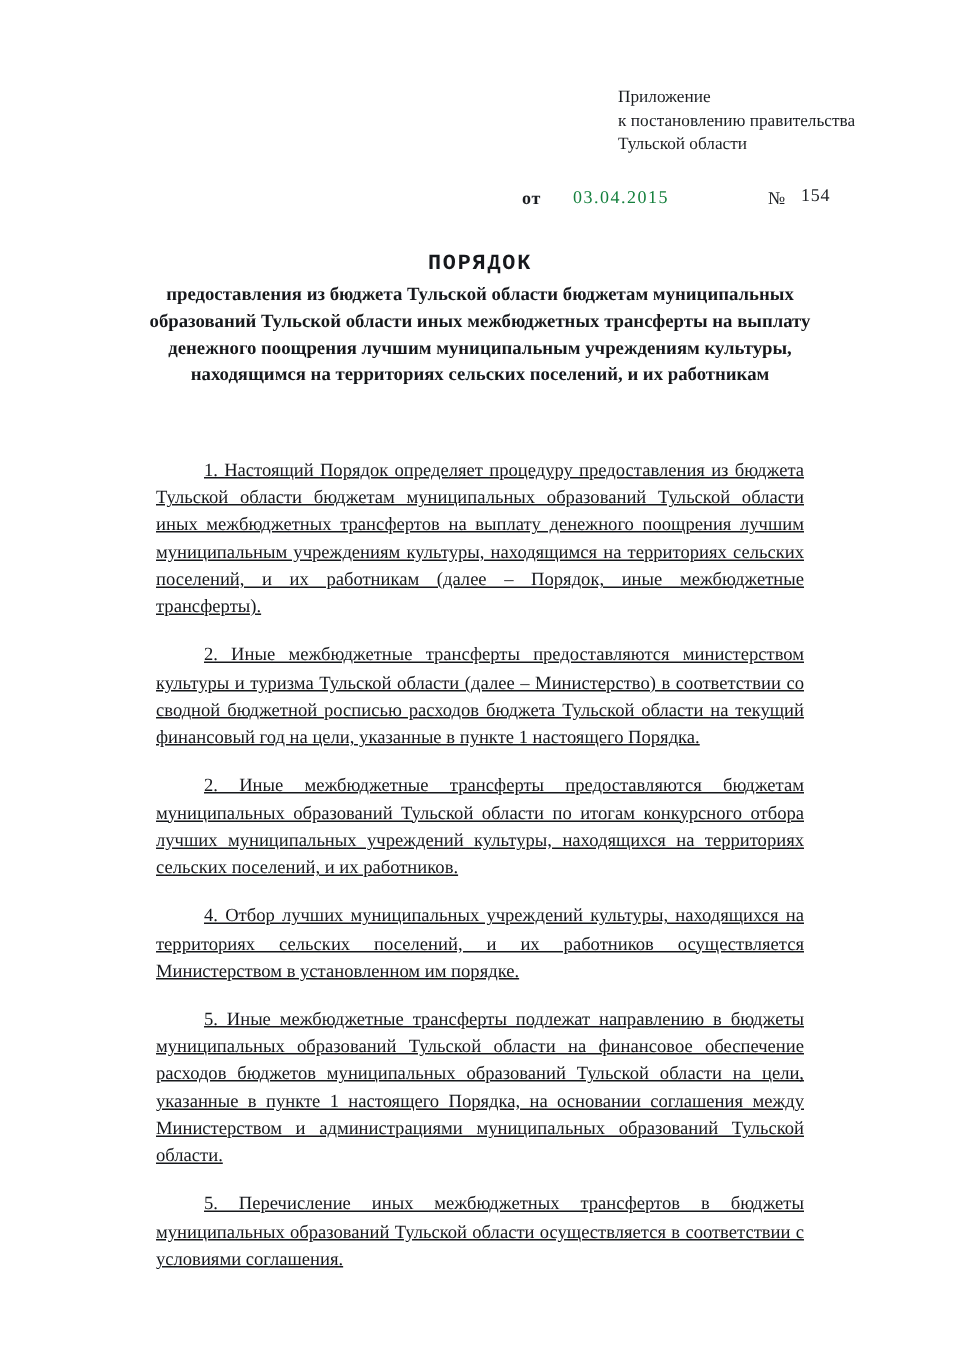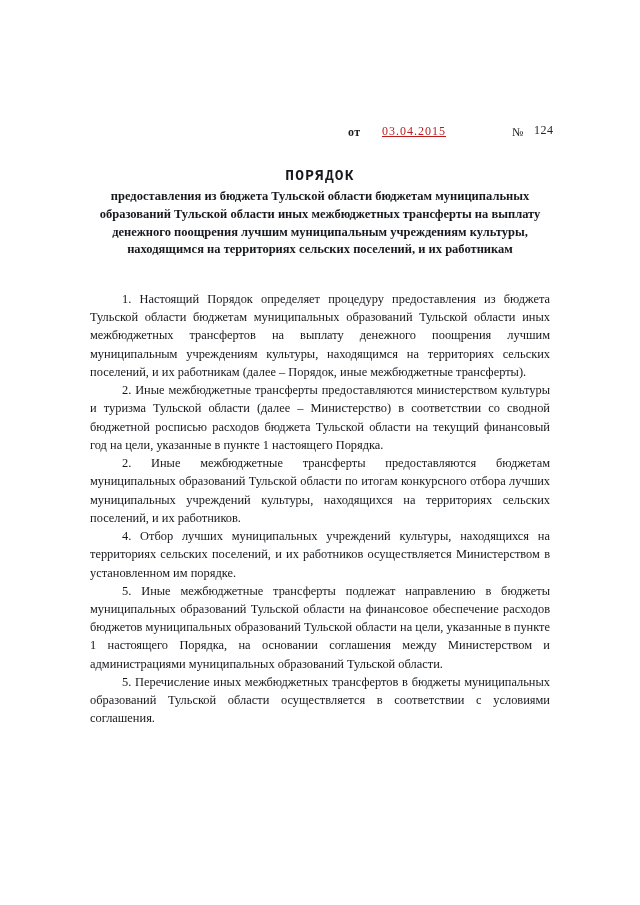--- a/index.html
+++ b/index.html
@@ -41,22 +41,21 @@
     position: absolute;
     left: 0;
     top: 0;
     font-weight: bold;
   }
   .date-line .date-val {
     position: absolute;
     left: 34px;
     top: -1px;
     letter-spacing: 1px;
-    color: #b91c1c;
-    text-decoration: underline;
+    color: #15803d;
   }
   .date-line .lbl-no {
     position: absolute;
     left: 164px;
     top: 0;
   }
   .date-line .num-val {
     position: absolute;
     left: 186px;
     top: -2px;
@@ -87,40 +86,46 @@
   .body {
     position: absolute;
     left: 90px;
     top: 290px;
     width: 460px;
     font-size: 12.4px;
     line-height: 1.47;
     text-align: justify;
   }
   .body p {
-    margin: 0;
+    margin: 14px;
     text-indent: 32px;
     text-align: justify;
     text-justify: inter-word;
+    text-decoration: underline;
   }
   .body p.nojust {
     text-align: left;
   }
 </style>
 </head>
 <body>
 
 <div class="page">
 
+  <div class="header-block">
+    <div>Приложение</div>
+    <div>к постановлению правительства</div>
+    <div>Тульской области</div>
+  </div>
 
   <div class="date-line">
     <span class="lbl-ot">от</span>
     <span class="date-val">03.04.2015</span>
     <span class="lbl-no">№</span>
-    <span class="num-val">124</span>
+    <span class="num-val">154</span>
   </div>
 
   <div class="title">ПОРЯДОК</div>
 
   <div class="subtitle">предоставления из бюджета Тульской области бюджетам муниципальных образований Тульской области иных межбюджетных трансферты на выплату денежного поощрения лучшим муниципальным учреждениям культуры, находящимся на территориях сельских поселений, и их работникам</div>
 
   <div class="body">
     <p>1. Настоящий Порядок определяет процедуру предоставления из бюджета Тульской области бюджетам муниципальных образований Тульской области иных межбюджетных трансфертов на выплату денежного поощрения лучшим муниципальным учреждениям культуры, находящимся на территориях сельских поселений, и их работникам (далее – Порядок, иные межбюджетные трансферты).</p>
     <p>2. Иные межбюджетные трансферты предоставляются министерством культуры и туризма Тульской области (далее – Министерство) в соответствии со сводной бюджетной росписью расходов бюджета Тульской области на текущий финансовый год на цели, указанные в пункте 1 настоящего Порядка.</p>
     <p>2. Иные межбюджетные трансферты предоставляются бюджетам муниципальных образований Тульской области по итогам конкурсного отбора лучших муниципальных учреждений культуры, находящихся на территориях сельских поселений, и их работников.</p>

